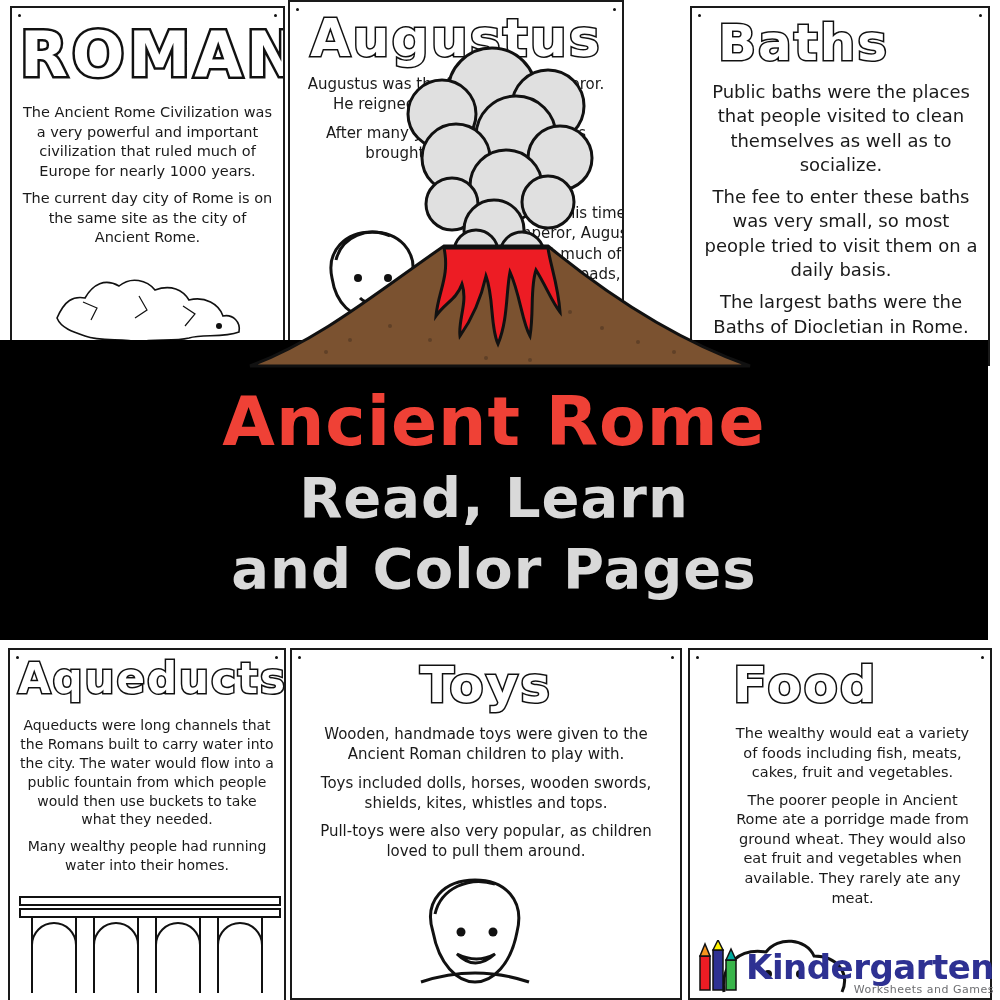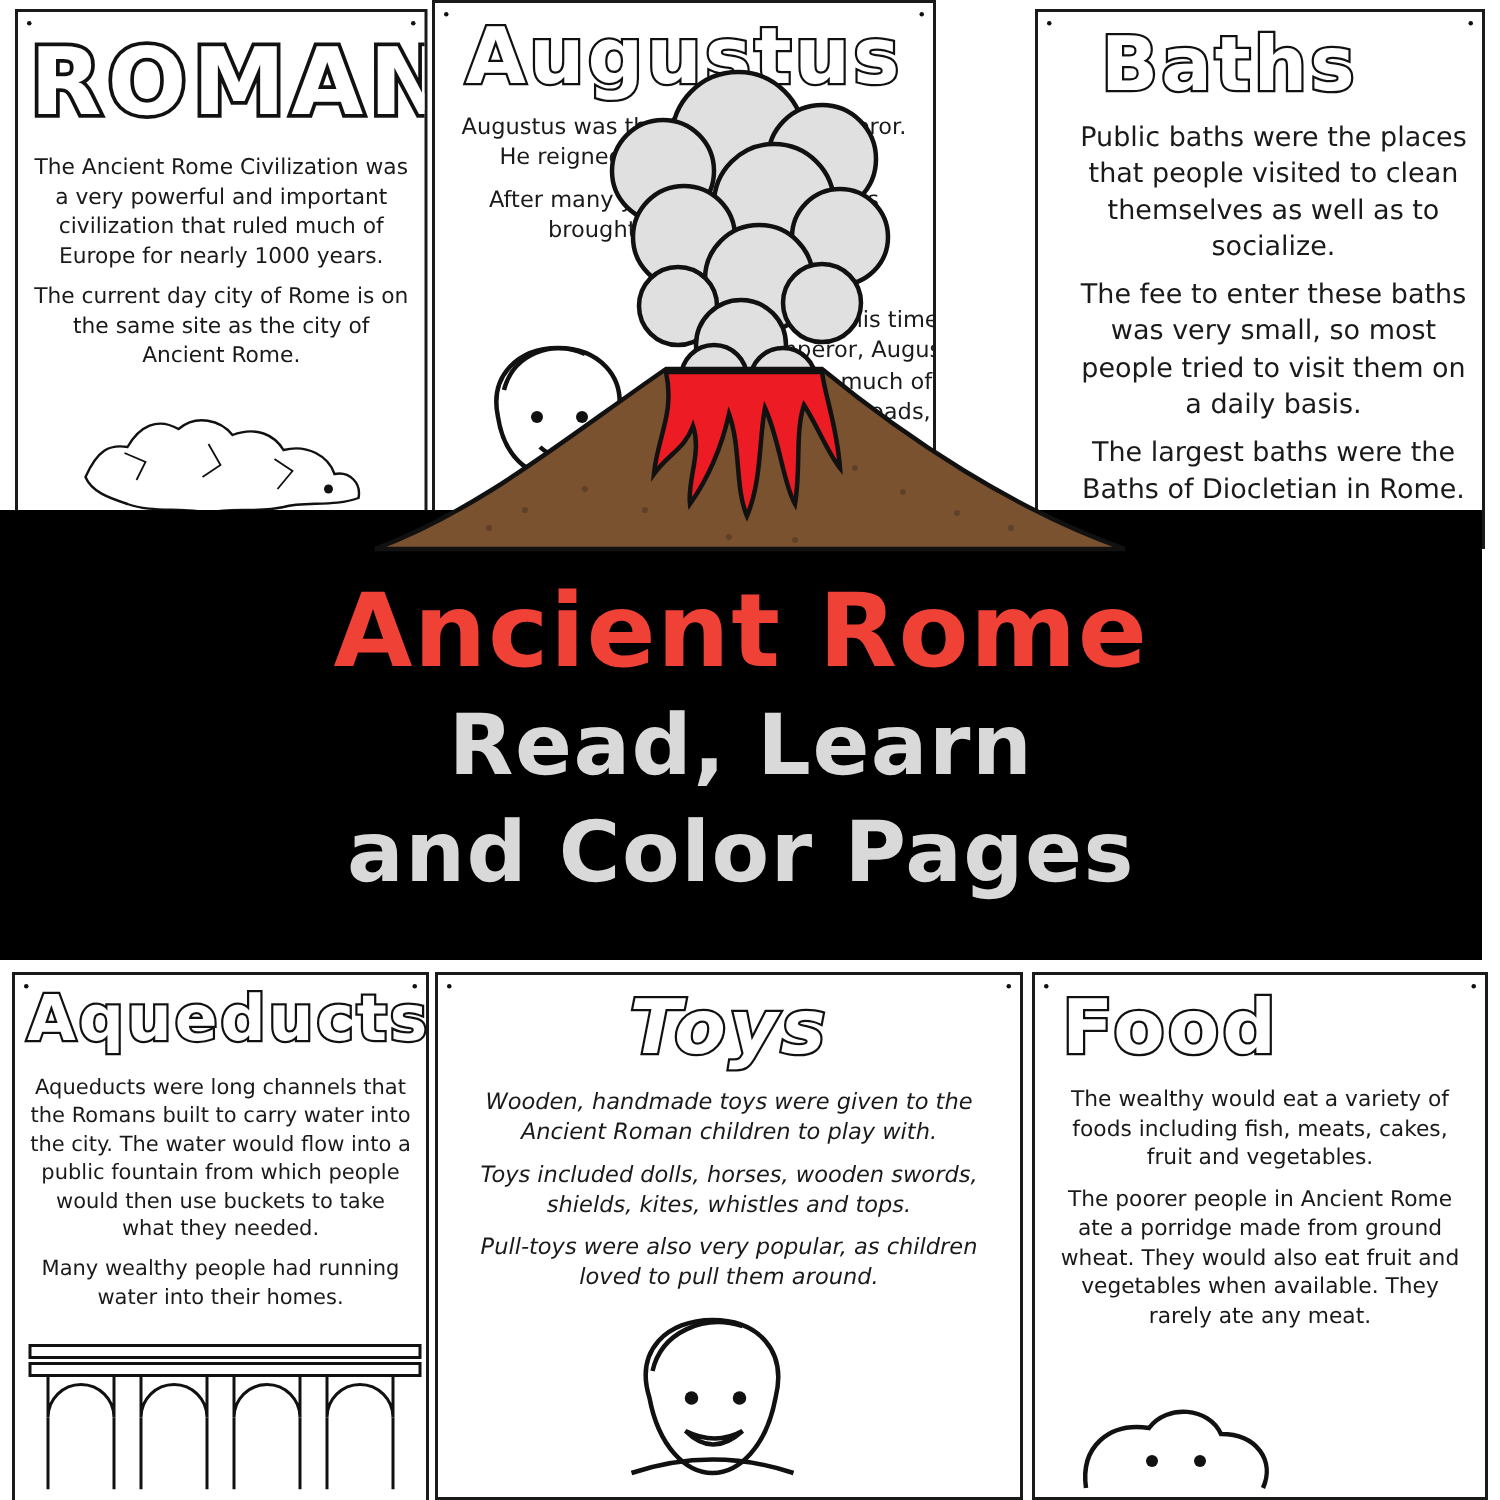--- a/index.html
+++ b/index.html
@@ -59,22 +59,22 @@
     paint-order: stroke fill;
     letter-spacing: 4px;
     white-space: nowrap;
   }
 
   
   #sheet-romans    { left: 10px;  top: 6px;   width: 275px; height: 360px; }
   #sheet-augustus  { left: 288px; top: 0px;   width: 336px; height: 360px; }
   #sheet-baths     { left: 690px; top: 6px;   width: 300px; height: 360px; }
   #sheet-aqueducts { left: 8px;   top: 648px; width: 278px; height: 396px; }
-  #sheet-toys      { left: 290px; top: 648px; width: 392px; height: 352px; font-style: italic; }
-  #sheet-food      { left: 688px; top: 648px; width: 304px; height: 352px; }
+  #sheet-toys      { left: 290px; top: 648px; width: 392px; height: 352px; }
+  #sheet-food      { left: 688px; top: 648px; width: 304px; height: 352px; padding-left: 25px; }
 
   
   .banner {
     position: absolute;
     left: 0; top: 340px;
     width: 988px; height: 300px;
     background: #000000;
     z-index: 30;
   }
   .banner-title {
@@ -182,21 +182,21 @@
         <path d="M20 58 C14 30 34 12 60 12 C86 12 106 30 100 58 C96 84 80 98 60 98 C40 98 24 84 20 58 Z" fill="#fff" stroke="#111" stroke-width="3"></path>
         <path d="M24 40 C30 16 56 6 78 16" fill="none" stroke="#111" stroke-width="3"></path>
         <circle cx="46" cy="58" r="4" fill="#111"></circle>
         <circle cx="76" cy="58" r="4" fill="#111"></circle>
         <path d="M48 78 C56 86 70 84 76 76" fill="none" stroke="#111" stroke-width="3"></path>
       </svg>
     </div>
   </div>
 
   <div class="sheet corner-dots" id="sheet-baths">
-    <div style="padding:10px 10px 0 28px;">
+    <div style="padding:10px 10px 0 12px;">
       <div class="sheet-title" style="font-size:50px; text-align:left; padding-left:14px;">Baths</div>
       <div class="sheet-body" style="font-size:18px; margin-top:12px;">
         <p>Public baths were the places that people visited to clean themselves as well as to socialize.</p>
         <p>The fee to enter these baths was very small, so most people tried to visit them on a daily basis.</p>
         <p>The largest baths were the Baths of Diocletian in Rome.</p>
       </div>
 
       <svg class="art" style="margin-top:8px;" width="280" height="110" viewBox="0 0 280 110">
         <path d="M8 40 L140 18 L272 40" fill="none" stroke="#111" stroke-width="2"></path>
         <rect x="8" y="40" width="264" height="10" fill="none" stroke="#111" stroke-width="2"></rect>
@@ -309,14 +309,30 @@
         <circle cx="300" cy="320" r="2"></circle>
     </g>
   </svg>
 
   <div class="banner">
     <div class="banner-title">Ancient Rome</div>
     <div class="banner-sub1">Read, Learn</div>
     <div class="banner-sub2">and Color Pages</div>
   </div>
 
+  <div class="logo">
+    <svg width="46" height="56" viewBox="0 0 46 56">
+      <rect x="4" y="16" width="10" height="34" fill="#ed1c24" stroke="#111" stroke-width="1.5"></rect>
+      <polygon points="4,16 9,4 14,16" fill="#f7941e" stroke="#111" stroke-width="1.5"></polygon>
+      <rect x="17" y="10" width="10" height="40" fill="#2e3192" stroke="#111" stroke-width="1.5"></rect>
+      <polygon points="17,10 22,0 27,10" fill="#fff200" stroke="#111" stroke-width="1.5"></polygon>
+      <rect x="30" y="20" width="10" height="30" fill="#39b54a" stroke="#111" stroke-width="1.5"></rect>
+      <polygon points="30,20 35,9 40,20" fill="#00a99d" stroke="#111" stroke-width="1.5"></polygon>
+    </svg>
+    <div>
+      <div class="logo-text">
+        <span>K</span><span>indergarten</span>
+      </div>
+      <div class="logo-sub">Worksheets and Games</div>
+    </div>
+  </div>
 
 </div>
 
 </body></html>

